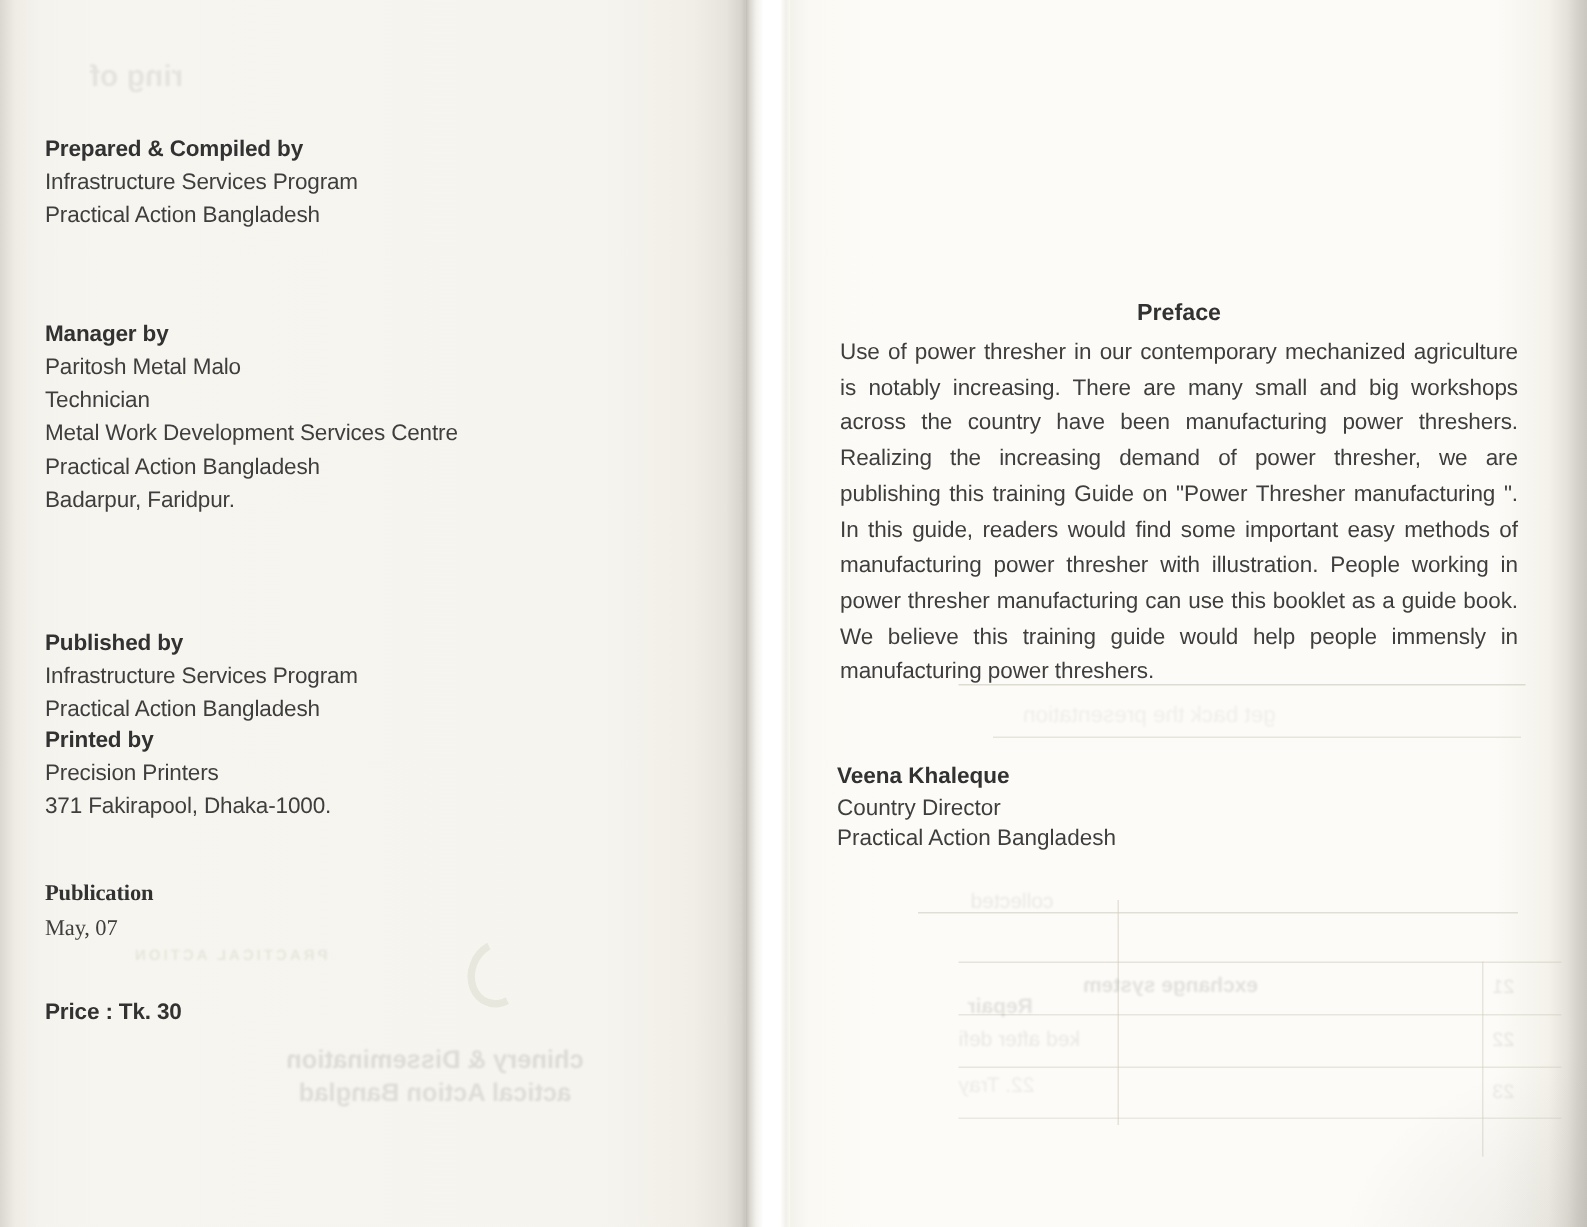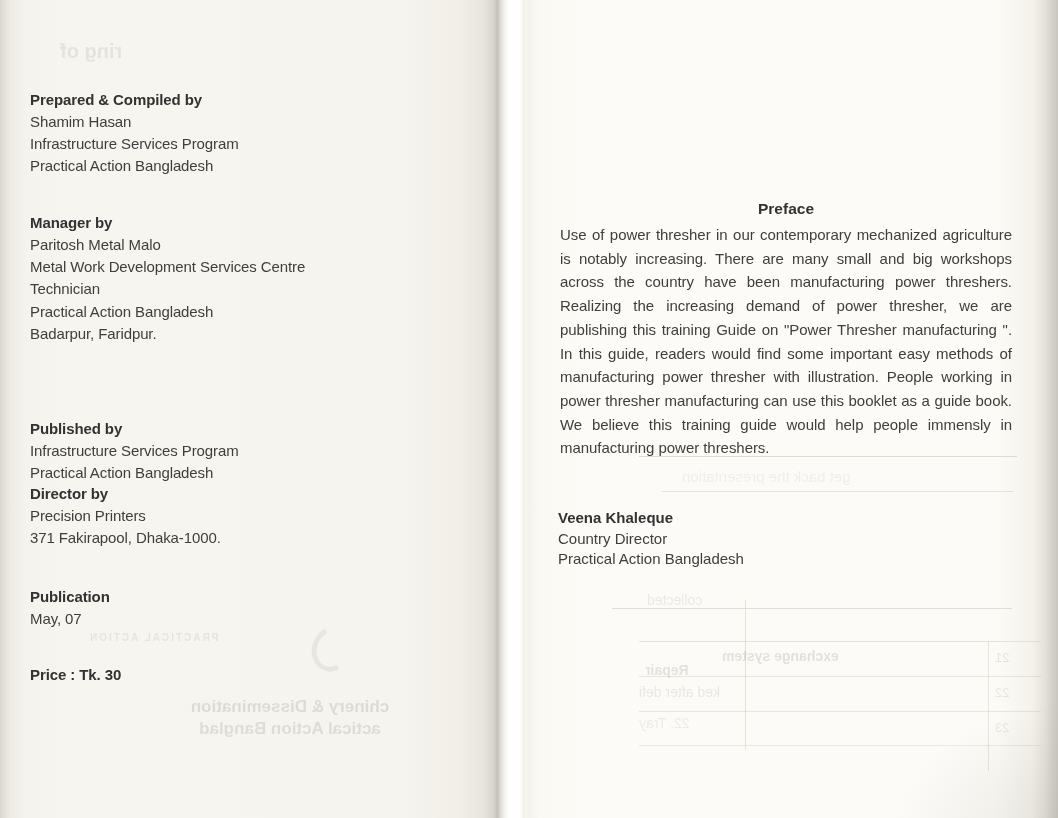--- a/index.html
+++ b/index.html
@@ -59,47 +59,46 @@
 <div class="page left-page">
 
   <div class="ghost" style="left:60px; top:40px; font-size:20px; font-weight:bold; opacity:.10;">ring of</div>
   <div class="ghost" style="left:88px; top:632px; font-size:10px; font-weight:bold; letter-spacing:2px; color:#97a089; opacity:.18;">PRACTICAL ACTION</div>
   <div class="ghost-arc" style="left:312px; top:626px;"></div>
   <div class="ghost" style="left:140px; top:697px; width:300px; text-align:center; font-size:17px; font-weight:bold; opacity:.15;">chinery &amp; Dissemination</div>
   <div class="ghost" style="left:140px; top:719px; width:300px; text-align:center; font-size:17px; font-weight:bold; opacity:.14;">actical Action Banglad</div>
 
   <section class="block" style="top:64px;margin-top:24px;">
     <h3>Prepared &amp; Compiled by</h3>
-    <p>Shamim Hasan</p>
     <p>Infrastructure Services Program</p>
     <p>Practical Action Bangladesh</p>
   </section>
 
   <section class="block" style="top:211px;">
     <h3>Manager by</h3>
     <p>Paritosh Metal Malo</p>
+    <p>Technician</p>
     <p>Metal Work Development Services Centre</p>
-    <p>Technician</p>
     <p>Practical Action Bangladesh</p>
     <p>Badarpur, Faridpur.</p>
   </section>
 
   <section class="block" style="top:381px;margin-top:36px;">
     <h3>Published by</h3>
     <p>Infrastructure Services Program</p>
     <p>Practical Action Bangladesh</p>
   </section>
 
   <section class="block" style="top:482px;">
-    <h3>Director by</h3>
+    <h3>Printed by</h3>
     <p>Precision Printers</p>
     <p>371 Fakirapool, Dhaka-1000.</p>
   </section>
 
-  <section class="block" style="top:585px;">
+  <section class="block" style="top:585px;font-family:Liberation Serif, serif;">
     <h3>Publication</h3>
     <p>May, 07</p>
   </section>
 
   <section class="block" style="top:663px;">
     <h3>Price : Tk. 30</h3>
   </section>
 </div>
 
 <div class="gutter"></div>

